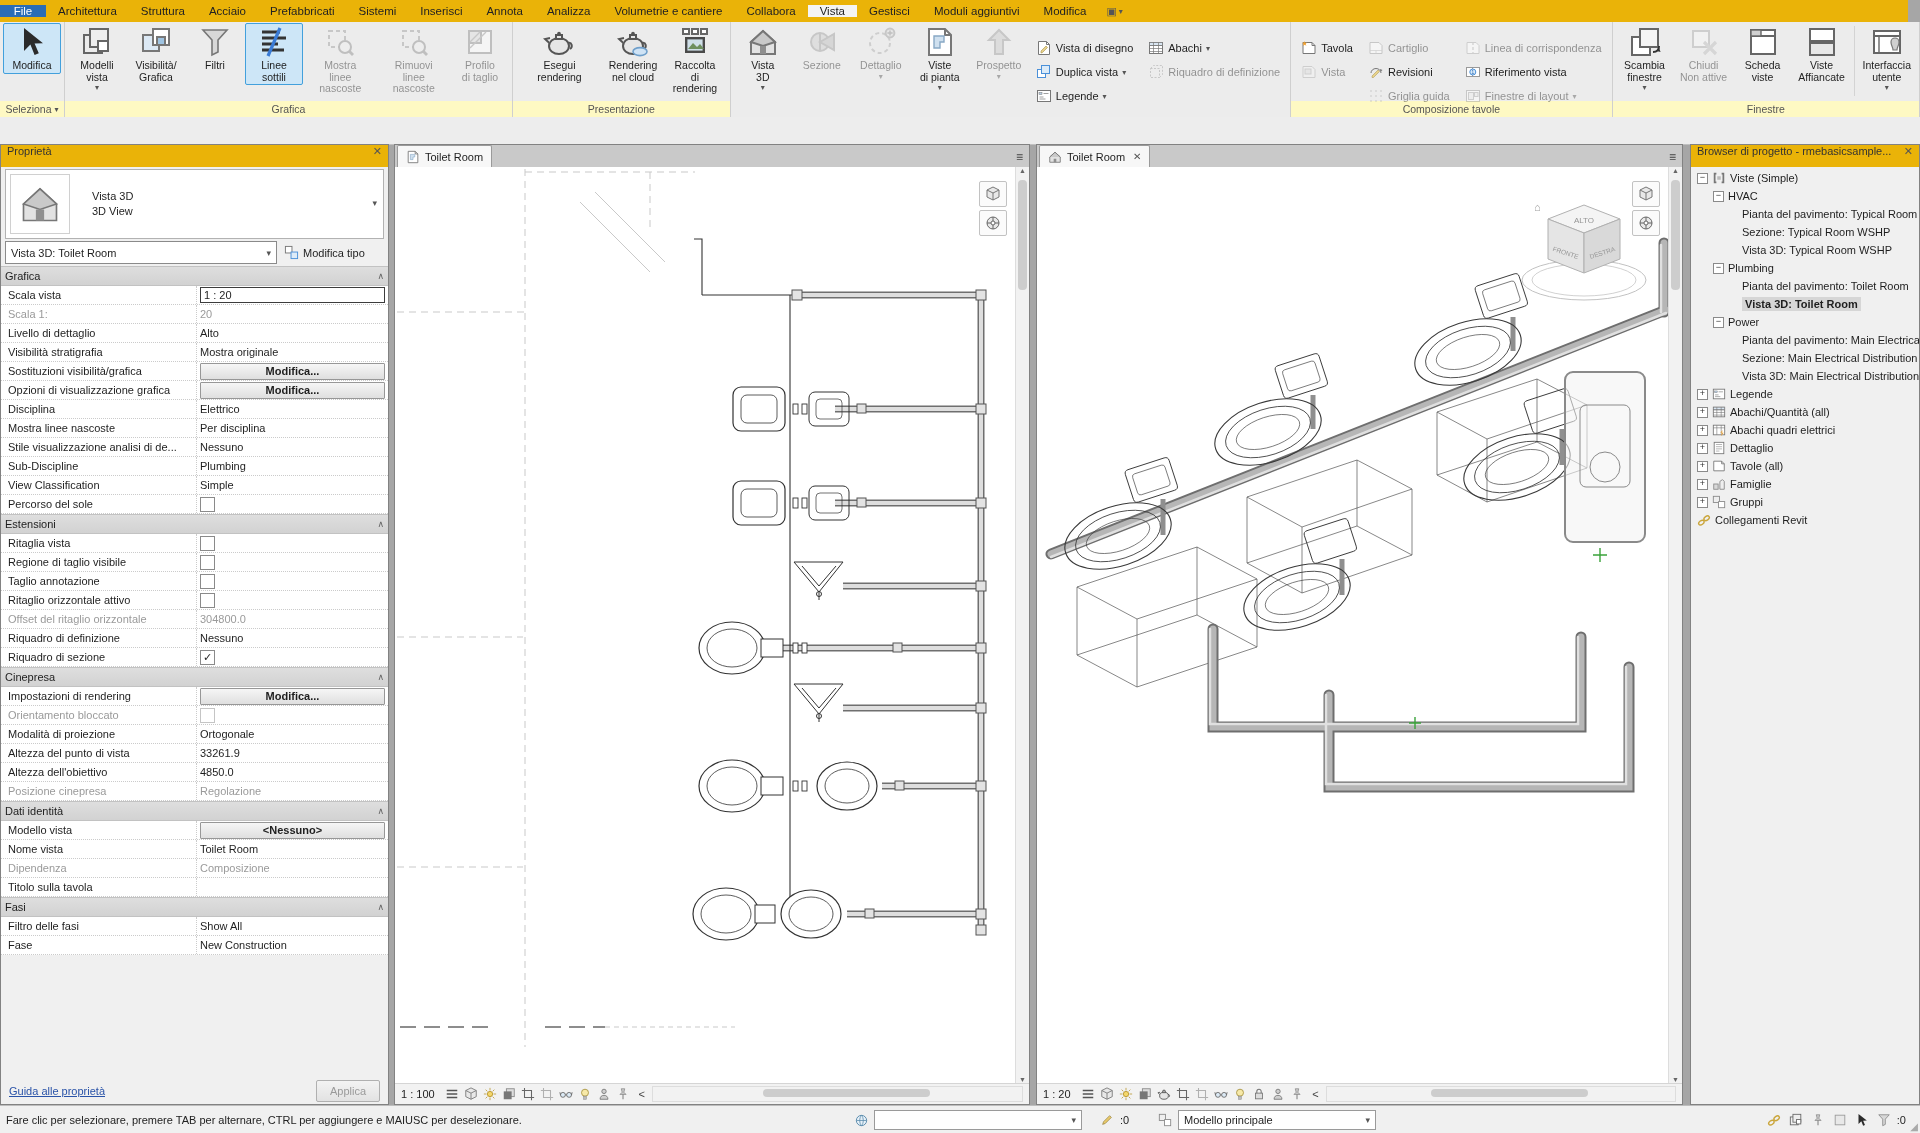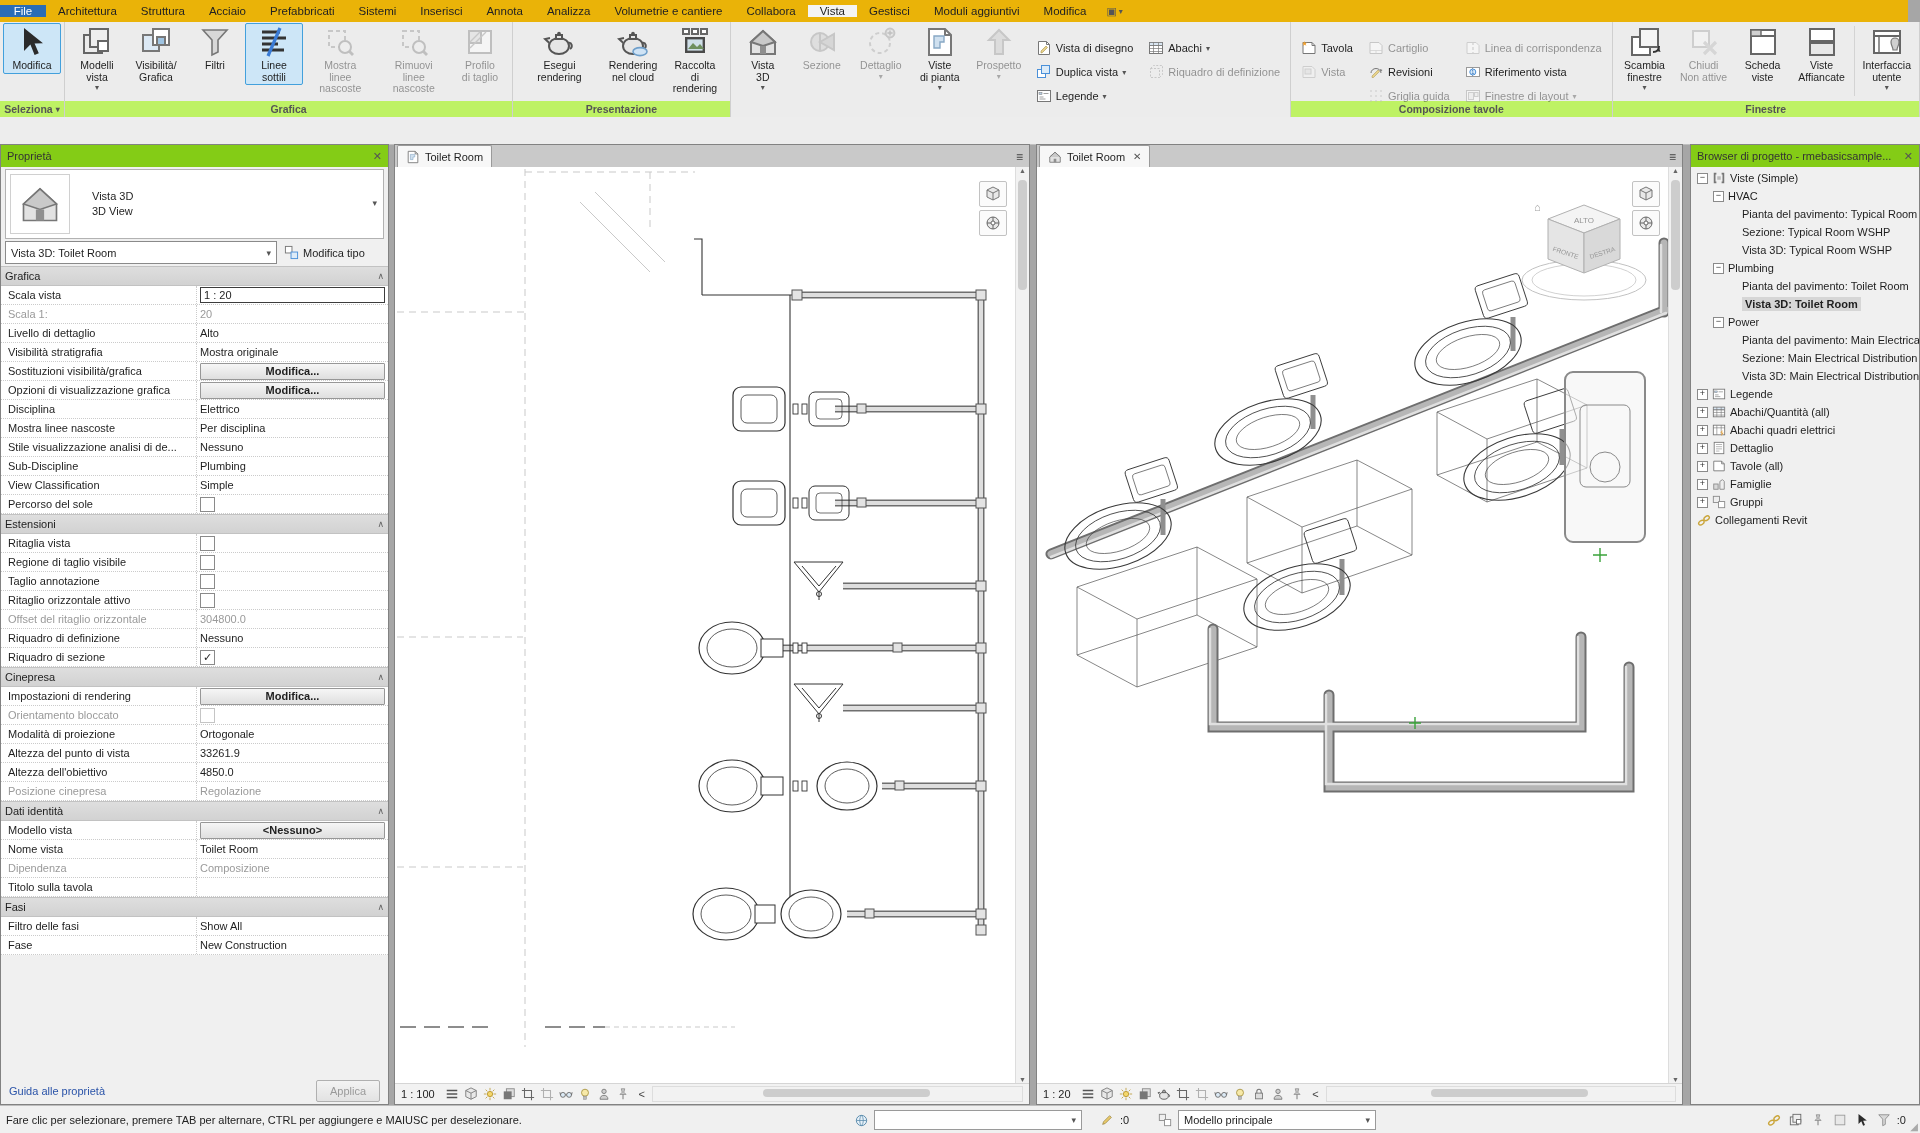--- a/index.html
+++ b/index.html
@@ -12,33 +12,33 @@
   #filetab{background:#2a6db5;color:#fff;width:46px;display:flex;align-items:center;justify-content:center;font-size:11.5px;}
   .rtab{padding:0 12px;display:flex;align-items:center;color:#222;font-size:11.5px;cursor:default;}
   .rtab.active{background:#f4f4f4;}
   .rtab-ovf{display:flex;align-items:center;gap:2px;padding:0 8px;color:#555;}
   
   #ribbon{position:absolute;left:0;top:22px;width:1920px;height:95px;background:#ececec;
           border-bottom:1px solid #b5b5b5;display:flex;}
   .rgroup{display:flex;flex-direction:column;border-right:1px solid #cfcfcf;}
   .rgroup-body{height:78px;display:flex;align-items:flex-start;padding:1px 3px 0 3px;gap:1px;}
   .rgroup-label{height:16px;display:flex;align-items:center;justify-content:center;gap:3px;
-                color:#555;font-size:10.5px;background:#bef264;font-weight:bold;}
+                color:#555;font-size:10.5px;background:#fef9c3;}
   .bigbtn{display:flex;flex-direction:column;align-items:center;min-width:48px;padding:2px 4px 1px 4px;
           border:1px solid transparent;border-radius:2px;cursor:default;}
   .bigbtn .blabel{font-size:10.5px;line-height:11.5px;text-align:center;white-space:pre-line;margin-top:2px;}
   .bigbtn.sel{background:#cde6f7;border-color:#42a0dc;}
   .dis{filter:grayscale(1) opacity(.45);}
   .smallcol{display:flex;flex-direction:column;padding:13px 4px;}
   .smallbtn{display:flex;align-items:center;gap:4px;height:24px;padding:0 3px;border-radius:2px;white-space:nowrap;}
   .arrow{font-size:8px;color:#555;}
   .gsep{width:1px;background:#d3d3d3;height:70px;margin:3px 2px;}
   
   .panel{position:absolute;background:#f0f0f0;border:1px solid #828282;box-sizing:border-box;}
-  .phead{height:22px;display:flex;align-items:center;padding:0 6px;color:#333;background:#84cc16;}
+  .phead{height:22px;display:flex;padding:0 6px;color:#333;background:#eab308;}
   .phead .x{margin-left:auto;color:#555;font-size:11px;cursor:default;}
   
   #props{left:0;top:144px;width:389px;height:961px;}
   .typebox{margin:2px 4px;height:68px;background:#fff;border:1px solid #b2b2b2;display:flex;align-items:center;position:relative;}
   .typeimg{width:58px;height:58px;margin:4px;border:1px solid #d0d0d0;display:flex;align-items:center;justify-content:center;background:#fff;}
   .typetxt{margin-left:18px;line-height:15px;}
   .typebox .dd{position:absolute;right:6px;top:28px;color:#555;font-size:9px;}
   .selrow{display:flex;margin:2px 4px;gap:3px;height:23px;}
   .combo{flex:1;background:#fff;border:1px solid #8a8a8a;display:flex;align-items:center;padding:0 5px;position:relative;}
   .combo .dd{margin-left:auto;color:#555;font-size:9px;}
@@ -51,21 +51,21 @@
   .plabel{width:188px;padding-left:7px;display:flex;align-items:center;border-right:1px dotted #cbcbcb;
           white-space:nowrap;overflow:hidden;}
   .pval{flex:1;display:flex;align-items:center;padding:0 3px;white-space:nowrap;overflow:hidden;}
   .gray{color:#9a9a9a;}
   .vbtn{flex:1;height:15px;display:flex;align-items:center;justify-content:center;
         background:linear-gradient(#f6f6f6,#dfdfdf);border:1px solid #979797;border-radius:1px;font-weight:bold;}
   .vinput{flex:1;height:14px;display:flex;align-items:center;background:#fff;border:1px solid #3c3c3c;padding:0 3px;}
   .cb{width:13px;height:13px;border:1px solid #8a8a8a;background:#fff;display:flex;align-items:center;justify-content:center;font-size:11px;color:#222;}
   .cb.disc{border-color:#c5c5c5;}
   #props .bottom{position:absolute;left:0;right:0;bottom:0;height:26px;display:flex;align-items:center;padding:0 8px;background:#f0f0f0;}
-  .helplink{color:#2a53a8;}
+  .helplink{color:#2a53a8;text-decoration:underline;}
   .applybtn{margin-left:auto;width:62px;height:20px;display:flex;align-items:center;justify-content:center;
             background:linear-gradient(#f3f3f3,#e2e2e2);border:1px solid #b0b0b0;color:#9a9a9a;border-radius:2px;}
   
   .vwin{position:absolute;display:flex;flex-direction:column;border:1px solid #828282;box-sizing:border-box;background:#fff;}
   .tabstrip{height:22px;background:#c9c9c9;display:flex;align-items:flex-end;padding:0 2px;flex:none;}
   .vtab{height:21px;background:#f7f7f7;border:1px solid #9a9a9a;border-bottom:none;border-radius:2px 2px 0 0;
         display:flex;align-items:center;gap:5px;padding:0 8px;}
   .vtab .x{color:#555;font-size:10px;margin-left:3px;}
   .strip-menu{margin-left:auto;color:#444;font-size:12px;padding:0 4px 3px 0;}
   .canvas{flex:1;position:relative;background:#fff;overflow:hidden;}

